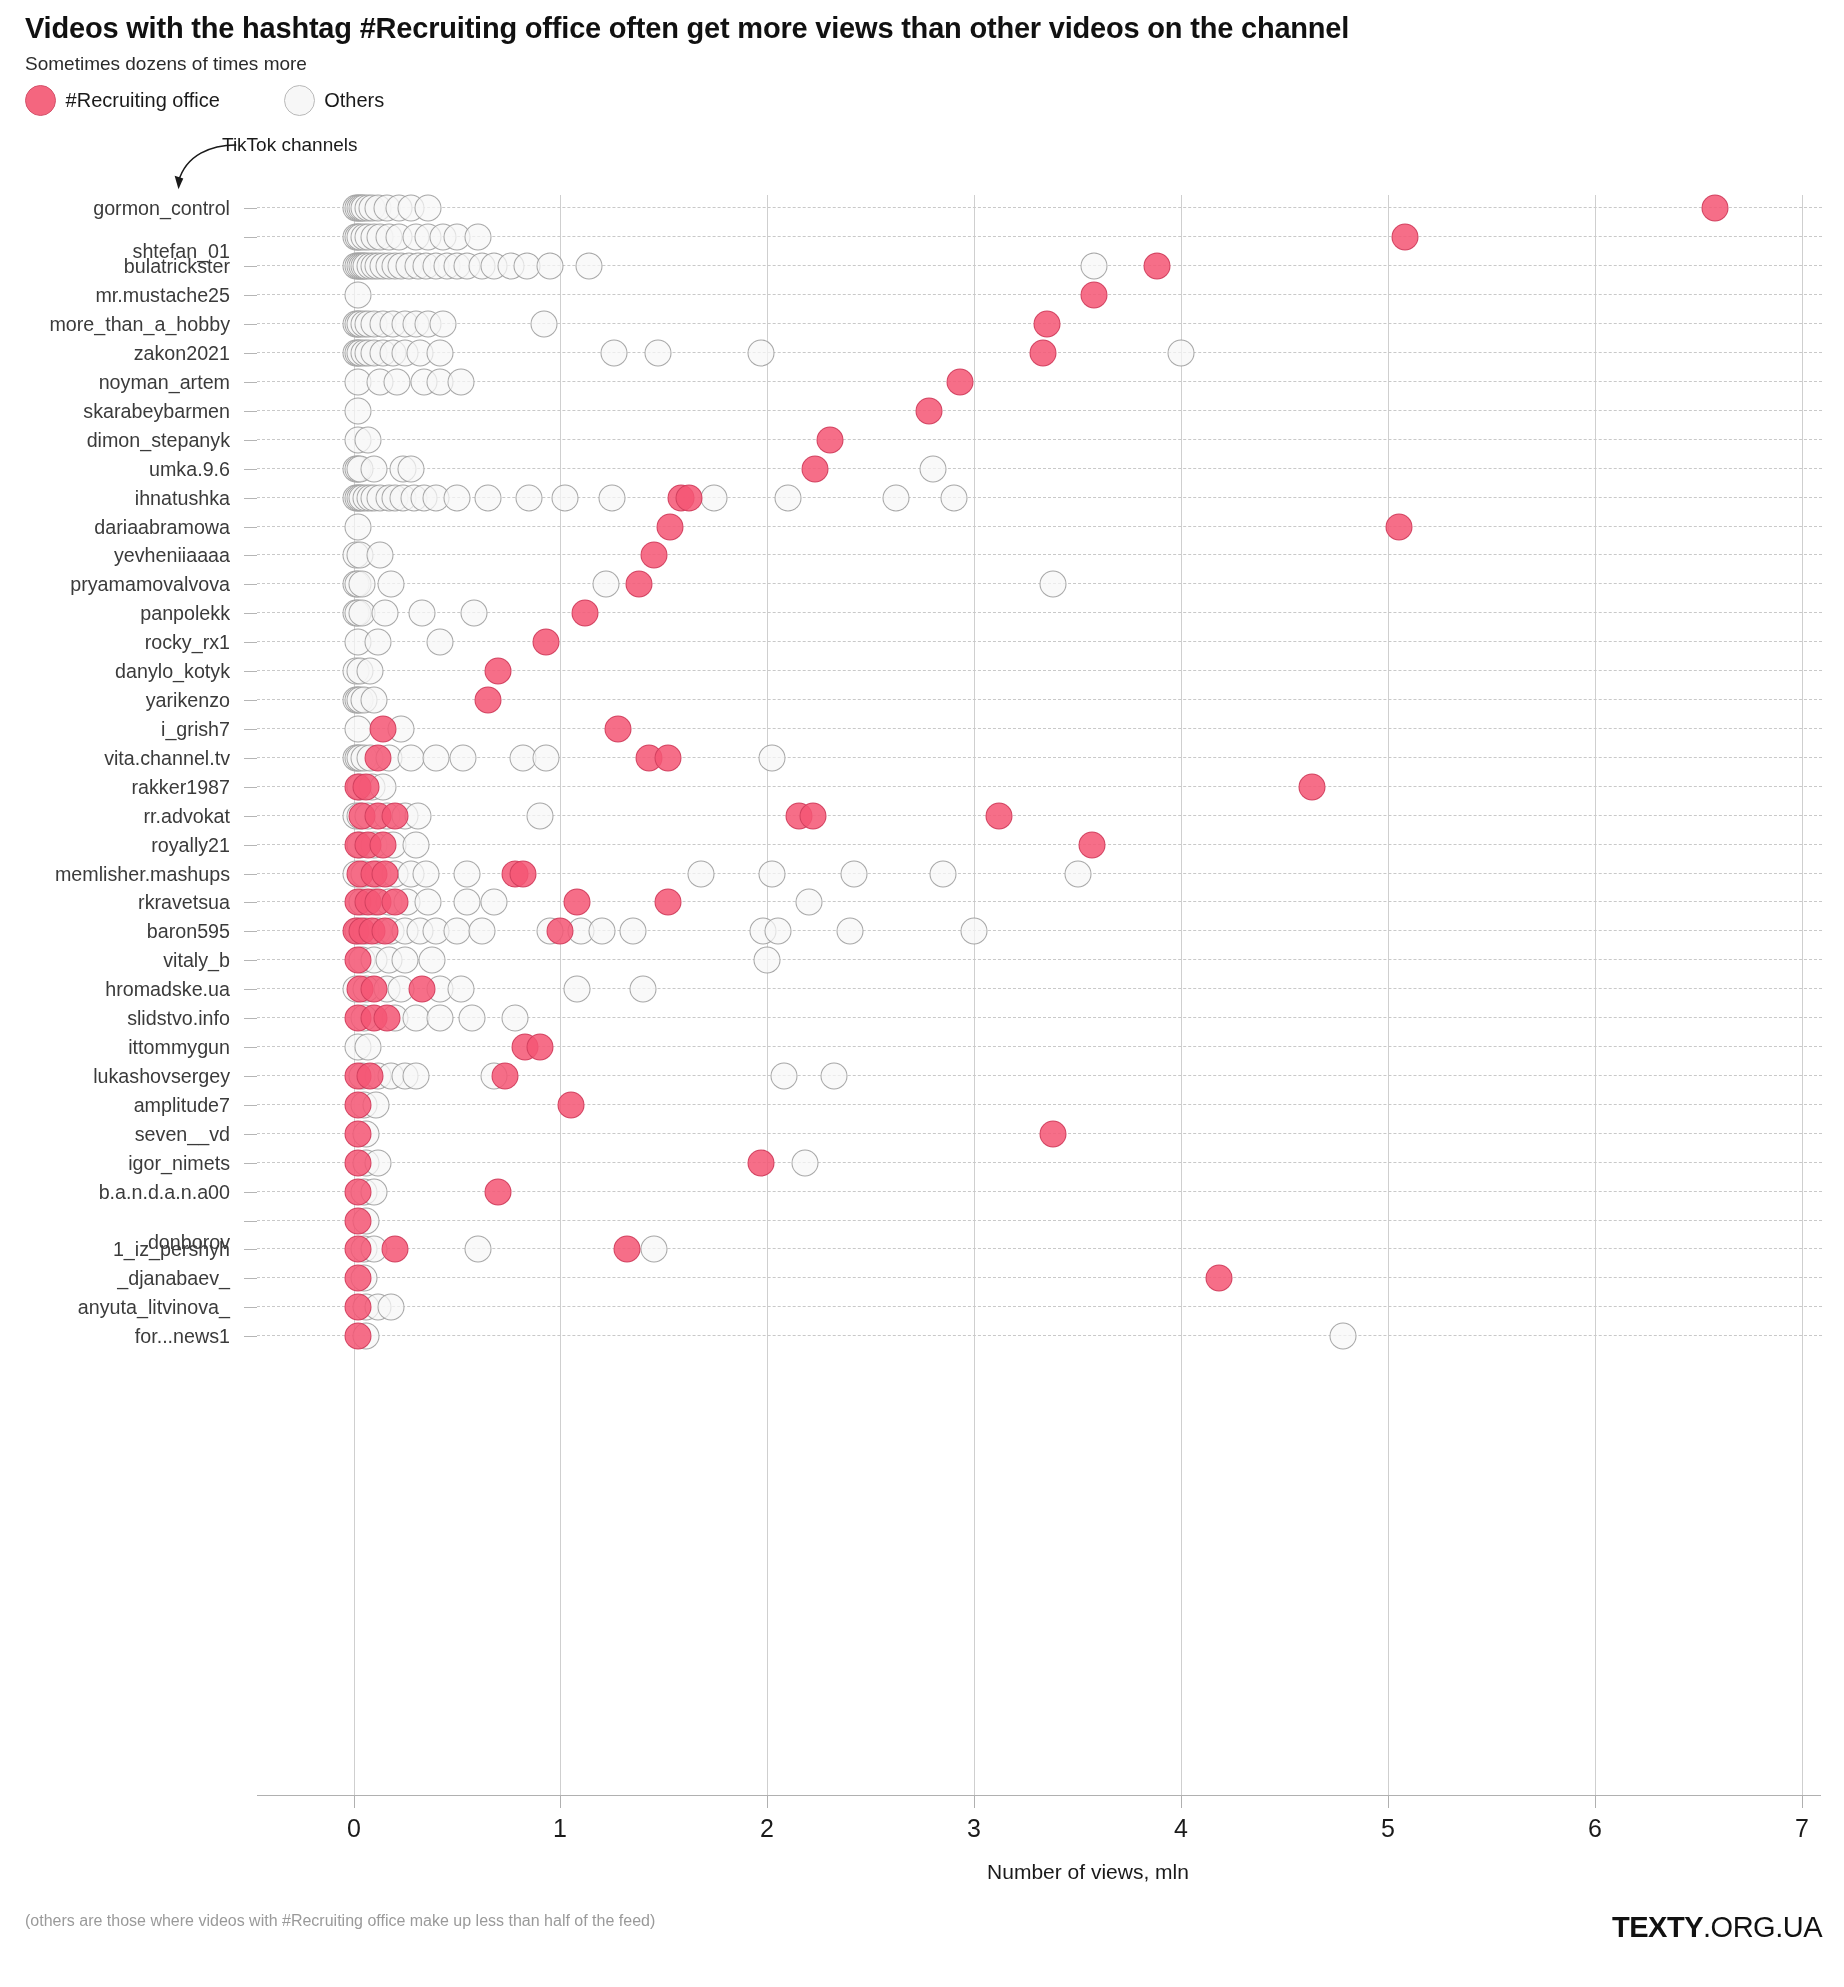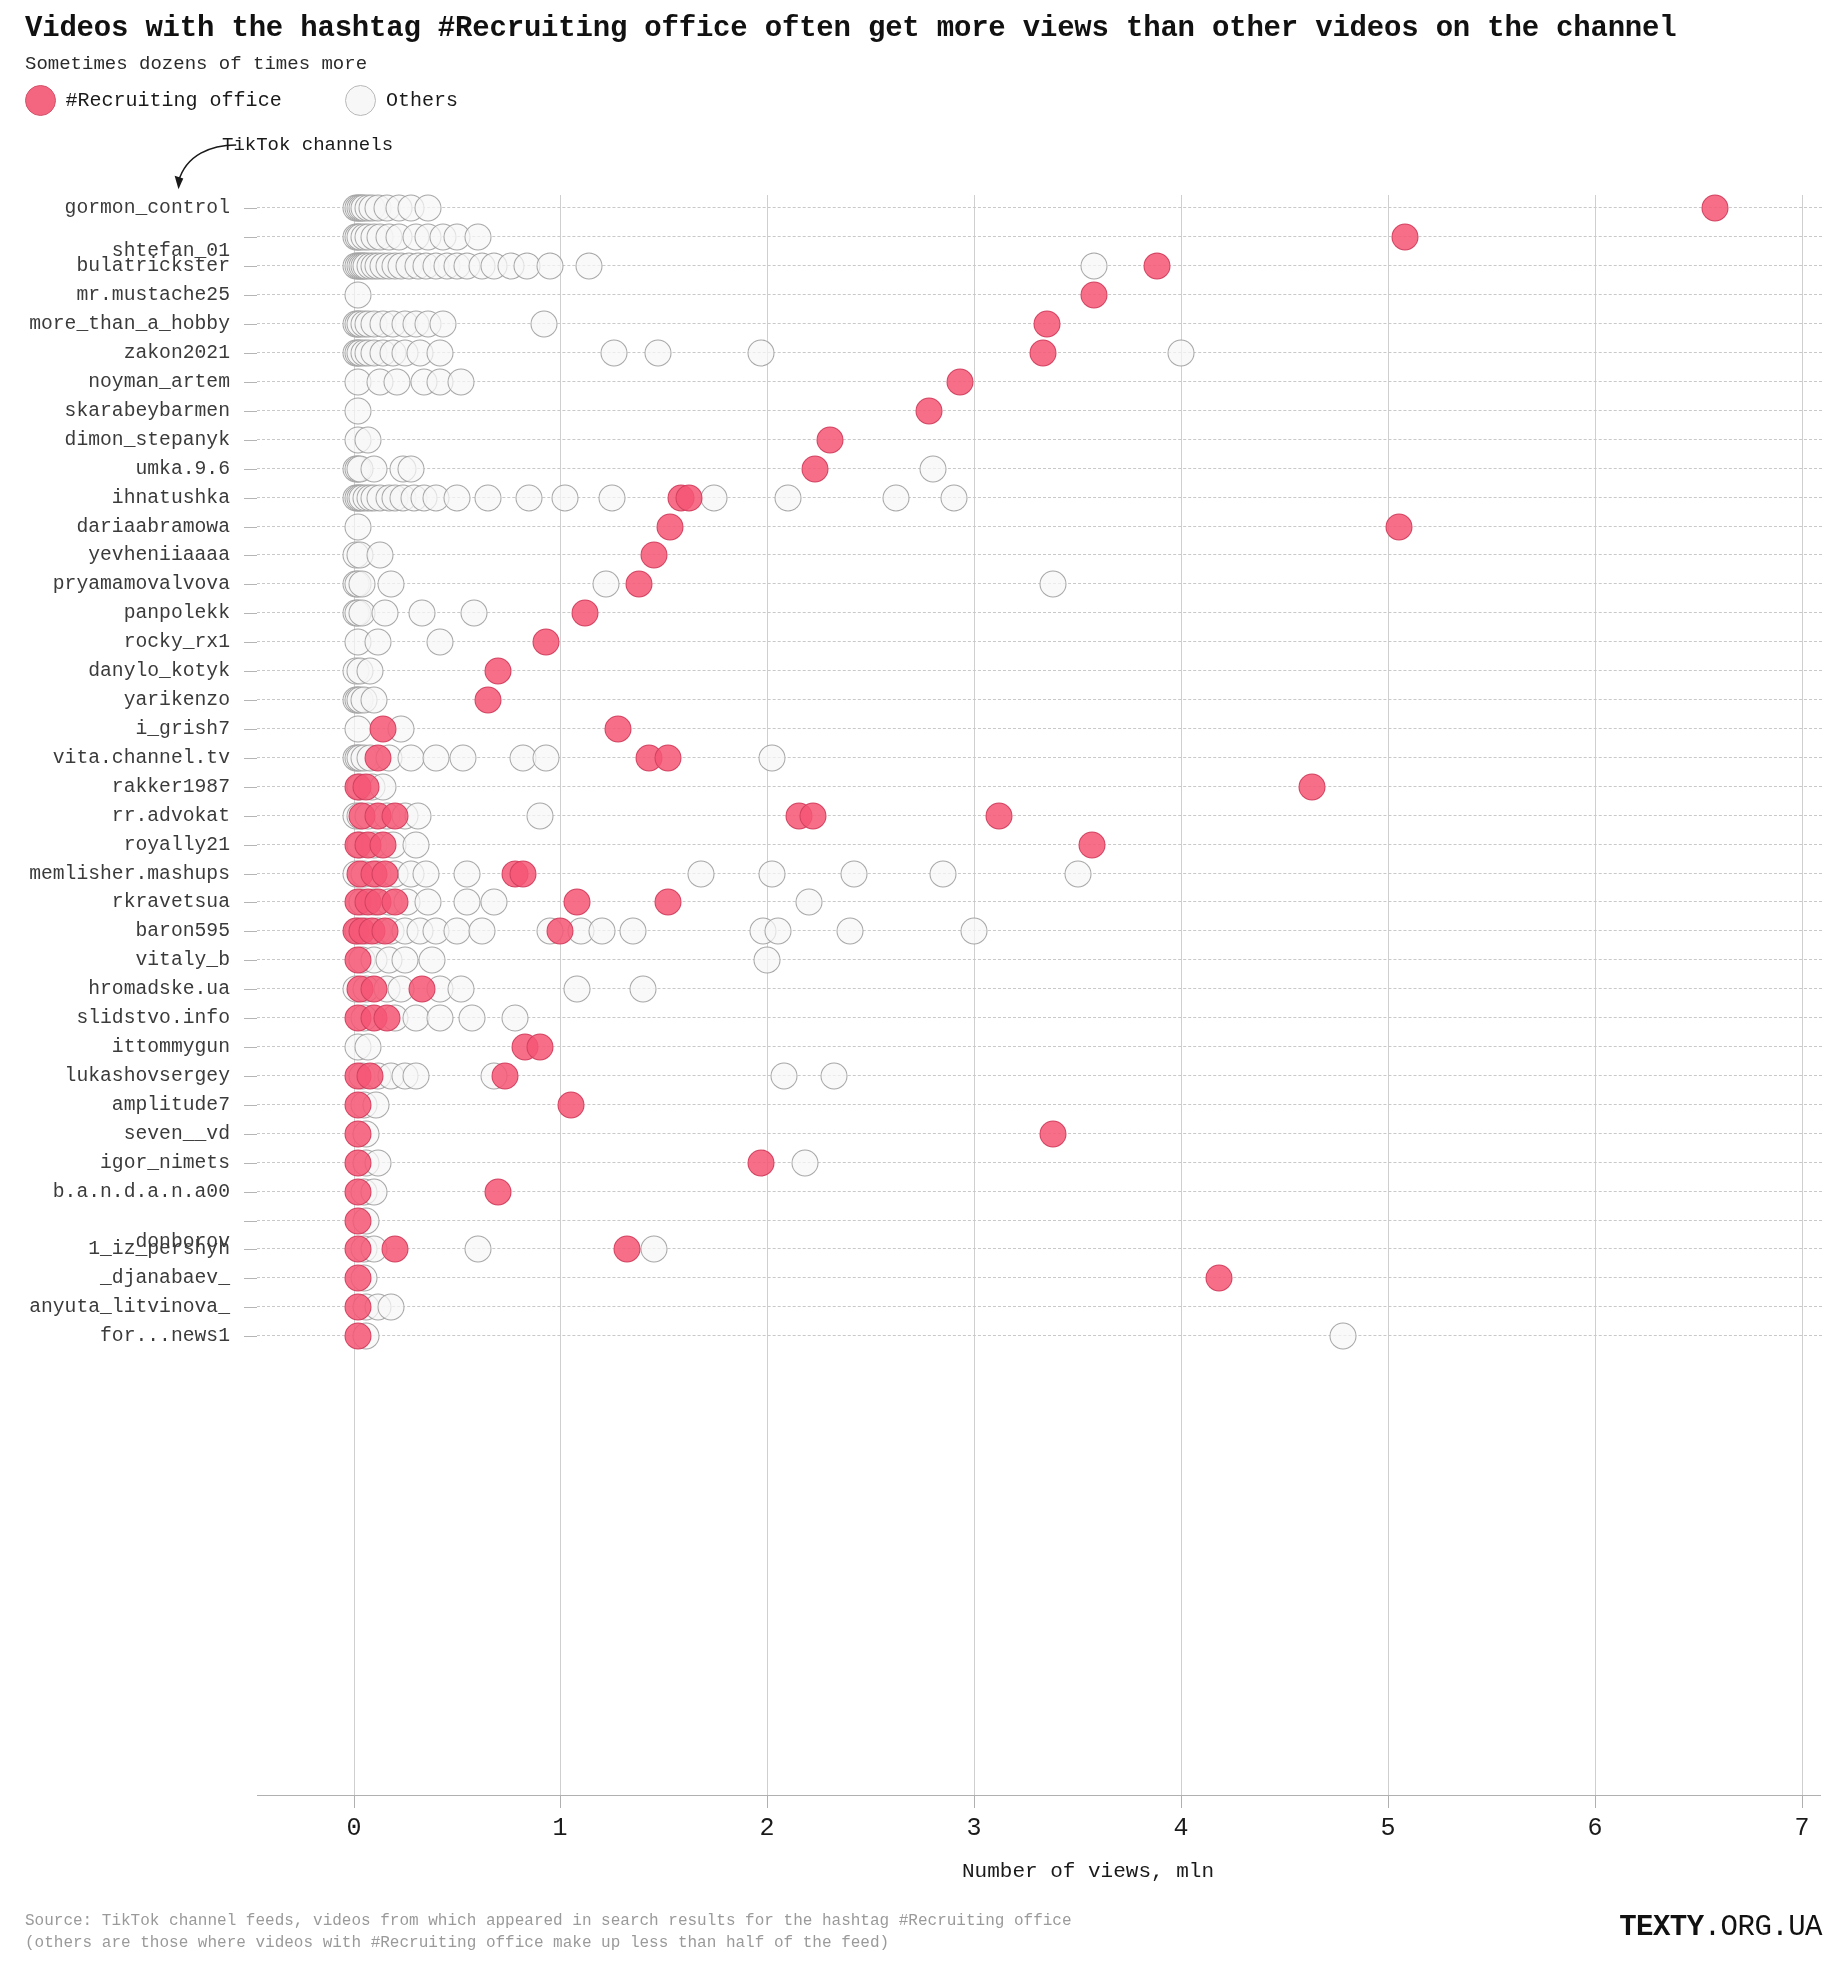--- a/index.html
+++ b/index.html
@@ -1,17 +1,17 @@
 <!DOCTYPE html>
 <html><head>
 <meta charset="utf-8">
 <style>
   html,body{margin:0;padding:0;background:#ffffff;}
   body{width:1845px;height:1988px;font-family:"Liberation Sans",sans-serif;color:#1a1a1a;-webkit-font-smoothing:antialiased;}
-  #root{position:relative;width:1845px;height:1988px;overflow:hidden;font-family:Liberation Mono, monospace;}
+  #root{position:relative;width:1845px;height:1988px;overflow:hidden;}
 
   .title{position:absolute;left:25px;top:11.5px;font-size:29px;font-weight:bold;letter-spacing:-0.2px;color:#111;white-space:nowrap;}
   .subtitle{position:absolute;left:25px;top:53px;font-size:19px;color:#2b2b2b;white-space:nowrap;}
 
   .legend{position:absolute;left:25px;top:85px;display:flex;align-items:center;gap:15.4px;}
   .legend-item{display:flex;align-items:center;gap:9.6px;}
   .legend-swatch{width:31px;height:31px;border-radius:50%;box-sizing:border-box;}
   .sw-pink{background:#f4667f;border:1px solid #d4536b;}
   .sw-other{background:#f7f7f7;border:1px solid #b9b9b9;}
   .legend-label{font-size:20px;color:#1a1a1a;white-space:nowrap;}
@@ -556,19 +556,18 @@
       <div class="xtick" style="left: 1388px;"></div>
       <div class="xticklabel" style="left: 1388px;">5</div>
       <div class="xtick" style="left: 1595px;"></div>
       <div class="xticklabel" style="left: 1595px;">6</div>
       <div class="xtick" style="left: 1802px;"></div>
       <div class="xticklabel" style="left: 1802px;">7</div>
       <div class="xaxis-title" style="left: 1088px;">Number of views, mln</div>
     </div>
 
   <div class="footer">
-    <div>Source: TikTok channel feeds, videos from which appeared in search results for the hashtag #Recruiting office</div>
     <div>(others are those where videos with #Recruiting office make up less than half of the feed)</div>
   </div>
   <div class="brand"><b>TEXTY</b><span>.ORG.UA</span></div>
 
 </div>
 
 
 </body></html>

